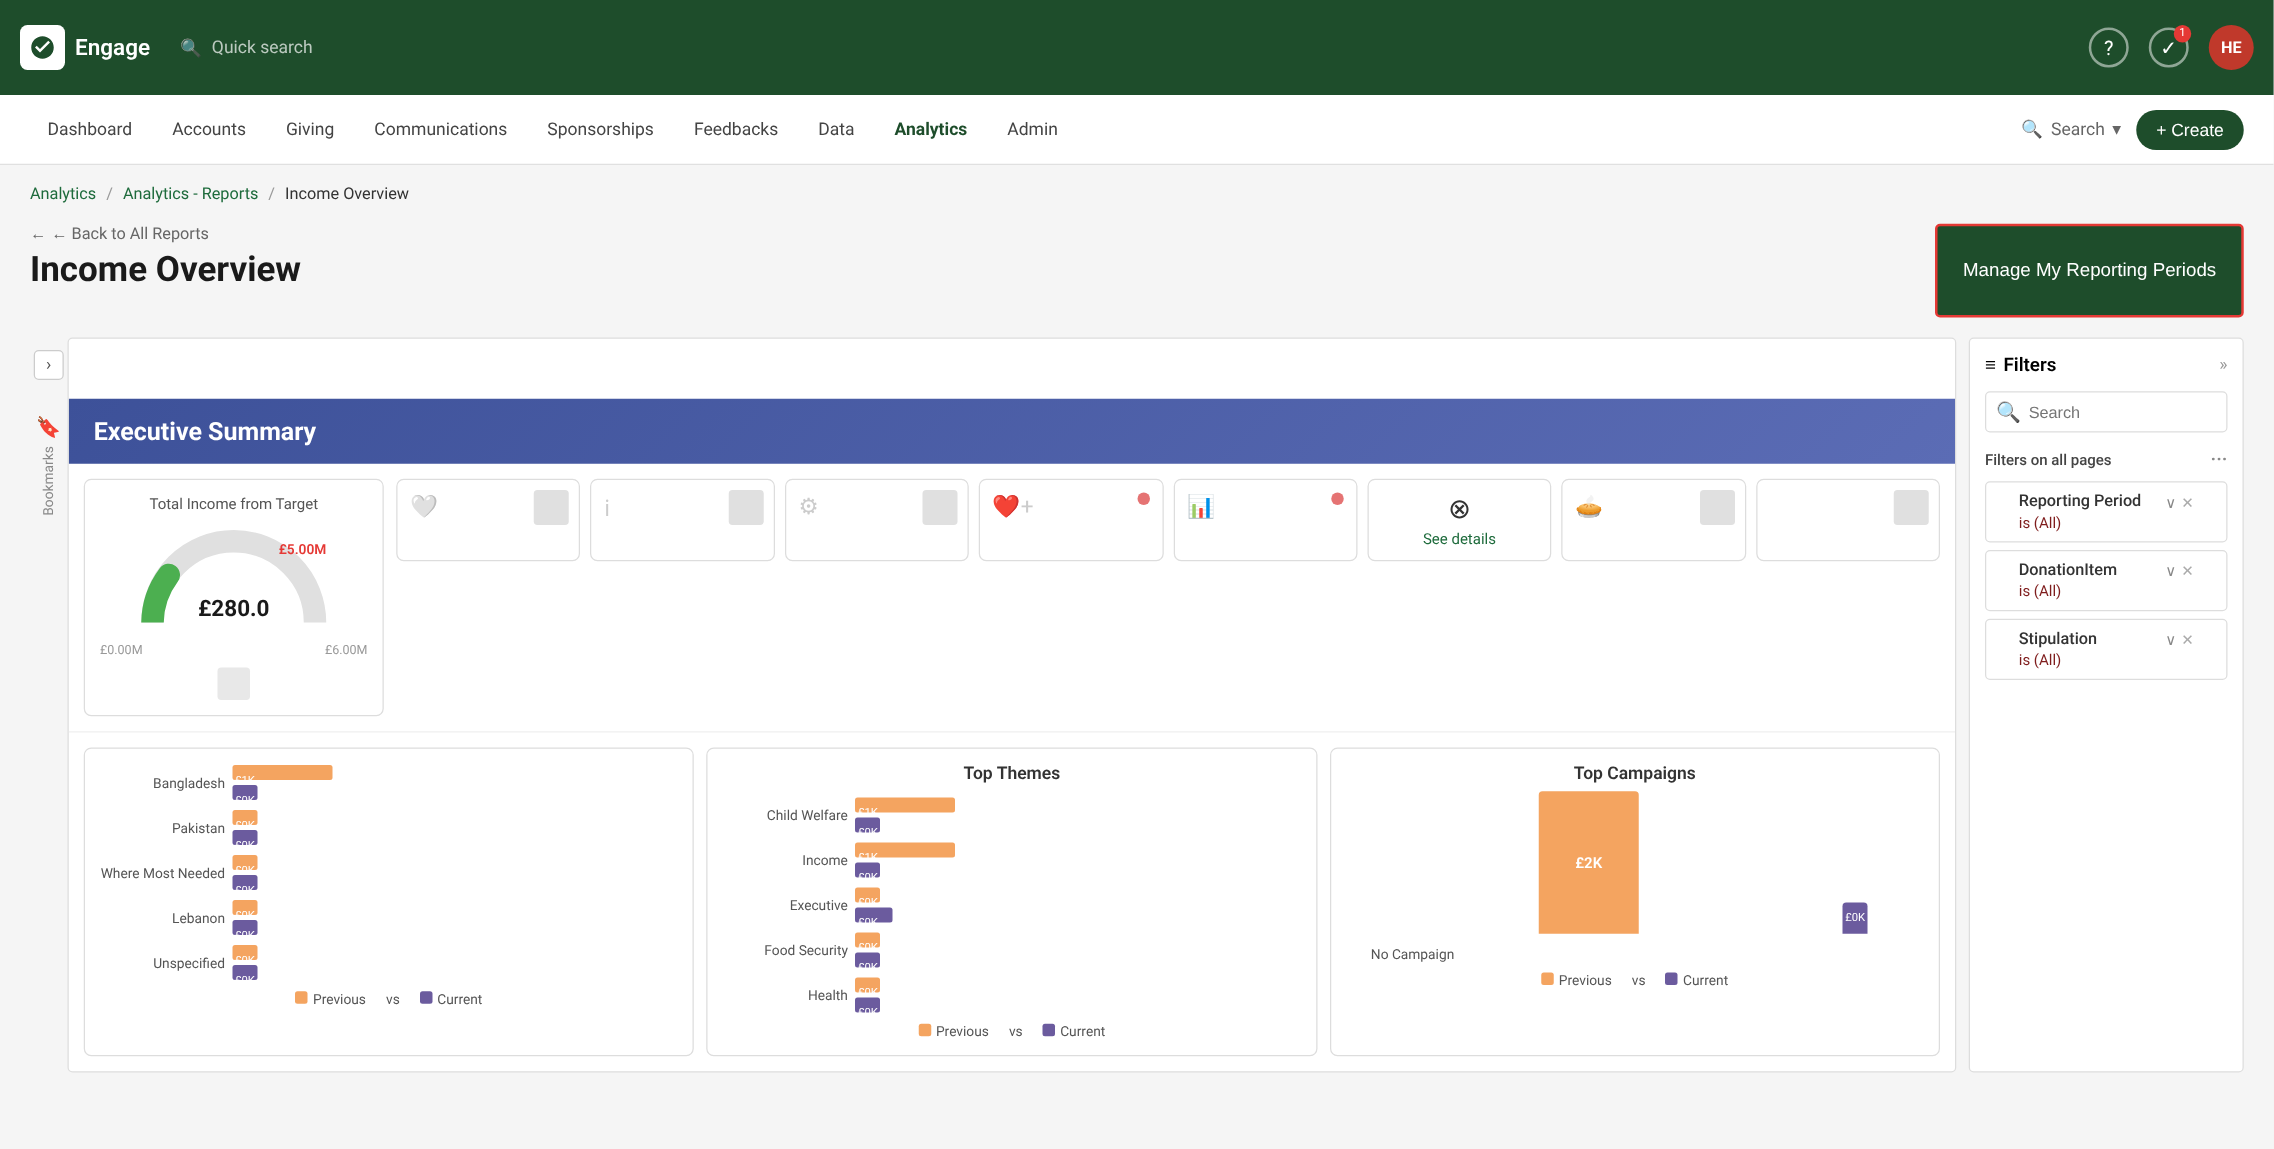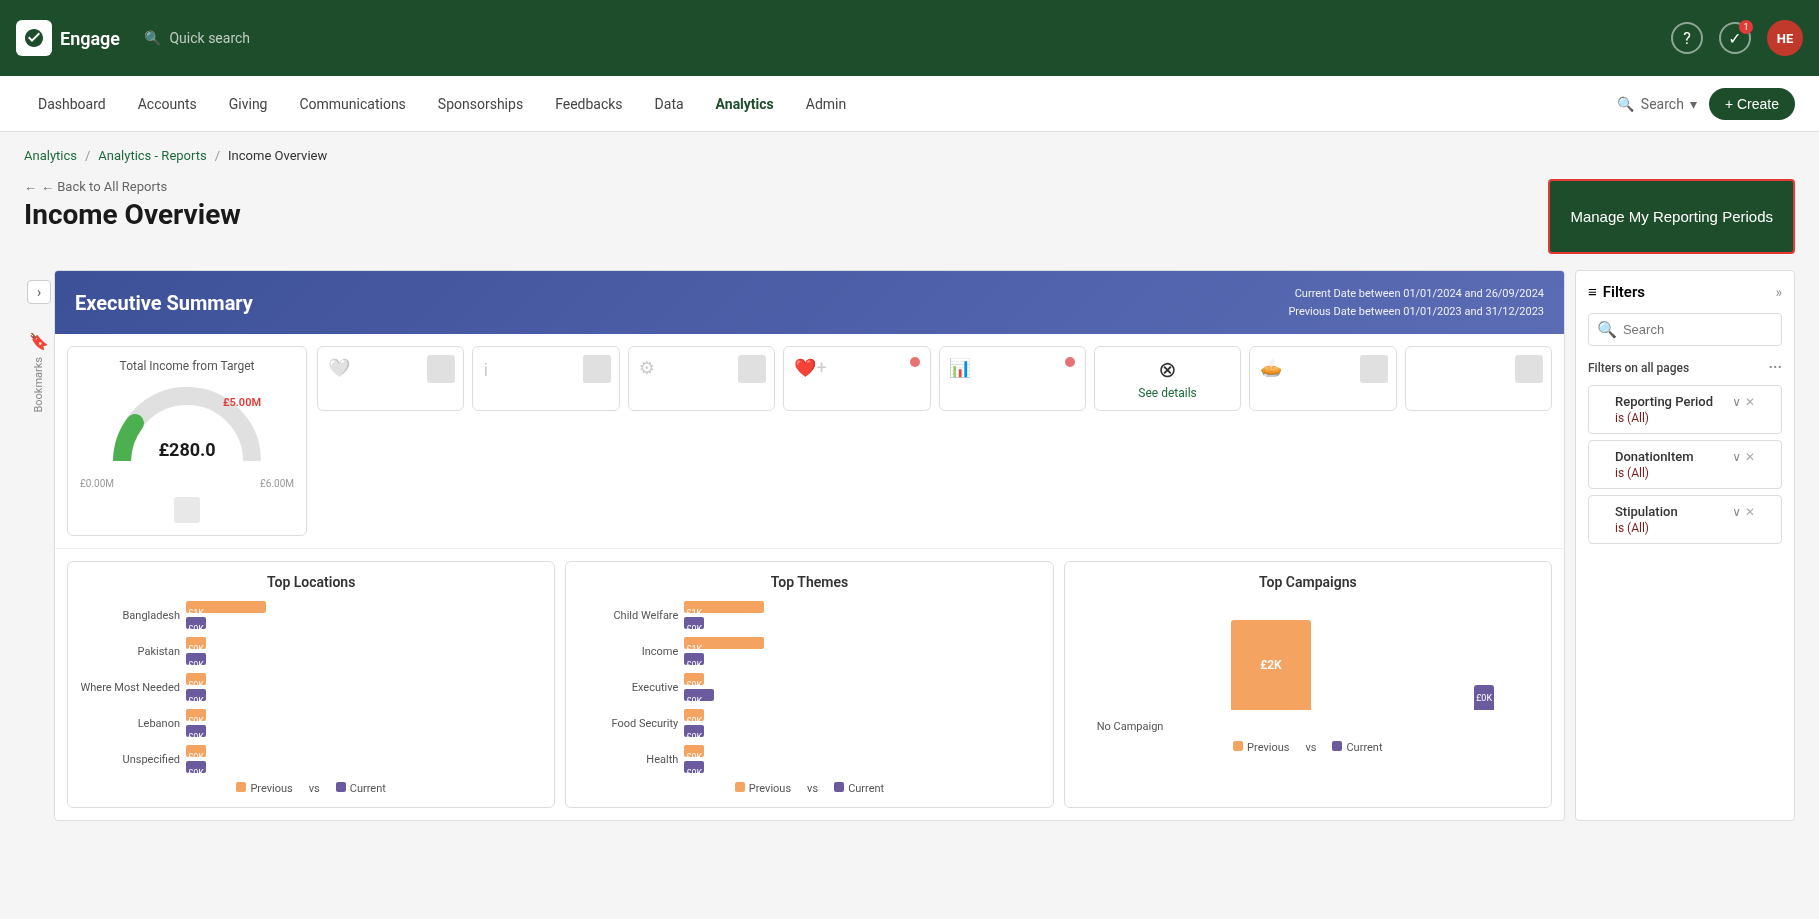--- a/index.html
+++ b/index.html
@@ -213,20 +213,21 @@
     }
 
     
     .exec-summary-header {
       background: #4a5fa0;
       background: linear-gradient(135deg, #3d5199 0%, #5b6cb5 100%);
       padding: 14px 20px;
       display: flex;
       align-items: center;
       justify-content: space-between;
+      margin-top: 48px;
     }
     .exec-summary-title {
       font-size: 20px;
       font-weight: 700;
       color: white;
     }
     .exec-summary-dates {
       text-align: right;
       font-size: 11px;
       color: rgba(255,255,255,0.9);
@@ -584,24 +585,20 @@
       <div style="display:flex;flex-direction:column;align-items:center;margin-top:20px;">
         <span style="font-size:16px;color:#666;">🔖</span>
         <div style="writing-mode:vertical-rl;transform:rotate(180deg);font-size:11px;color:#888;margin-top:6px;">Bookmarks</div>
       </div>
     </div>
 
     <div class="report-panel">
 
       <div class="exec-summary-header">
         <div class="exec-summary-title">Executive Summary</div>
-        <div class="exec-summary-dates">
-          <div>Current Date between 01/01/2024 and 26/09/2024</div>
-          <div>Previous Date between 01/01/2023 and 31/12/2023</div>
-        </div>
       </div>
 
       <div class="stats-row">
 
         <div class="income-card">
           <div class="income-card-title">Total Income from Target</div>
           <div class="gauge-container">
             <svg width="160" height="85" viewBox="0 0 160 85">
 
               <path d="M 15 80 A 65 65 0 0 1 145 80" fill="none" stroke="#e0e0e0" stroke-width="18" stroke-linecap="round"></path>
@@ -661,21 +658,20 @@
           </div>
           <div class="metric-card">
             <div class="metric-card-img"></div>
           </div>
         </div>
       </div>
 
       <div class="charts-row">
 
         <div class="chart-panel">
-          <div class="chart-title">Top Locations</div>
           <div class="bar-chart">
             <div class="bar-row">
               <div class="bar-label">Bangladesh</div>
               <div class="bars-container">
                 <div class="bar-wrapper">
                     <div class="bar-prev" style="width:80px;"><span class="bar-amount">£1K</span></div>
                   </div>
                 <div class="bar-wrapper">
                     <div class="bar-curr" style="width:20px;"><span class="bar-amount">£0K</span></div>
                   </div>
@@ -796,21 +792,21 @@
             <span><span class="legend-dot" style="background:#f4a460;"></span><span>Previous</span></span>
             <span>vs</span>
             <span><span class="legend-dot" style="background:#6b5b9e;"></span><span>Current</span></span>
           </div>
         </div>
 
         <div class="chart-panel">
           <div class="chart-title">Top Campaigns</div>
           <div style="display:flex;align-items:flex-end;gap:4px;height:120px;padding:10px 20px;">
             <div style="flex:1;display:flex;flex-direction:column;justify-content:flex-end;align-items:center;gap:2px;">
-              <div style="background:#f4a460;width:80px;height:90px;border-radius:3px 3px 0 0;display:flex;align-items:center;justify-content:center;">
+              <div style="background:#f4a460;width:80px;height:114px;border-radius:3px 3px 0 0;display:flex;align-items:center;justify-content:center;">
                 <span style="font-size:12px;color:white;font-weight:600;">£2K</span>
               </div>
             </div>
             <div style="flex:0.2;display:flex;flex-direction:column;justify-content:flex-end;align-items:center;">
               <div style="background:#6b5b9e;width:20px;height:25px;border-radius:3px 3px 0 0;display:flex;align-items:center;justify-content:center;">
                 <span style="font-size:9px;color:white;">£0K</span>
               </div>
             </div>
           </div>
           <div style="text-align:left;font-size:11px;color:#555;padding:0 20px;">No Campaign</div>

